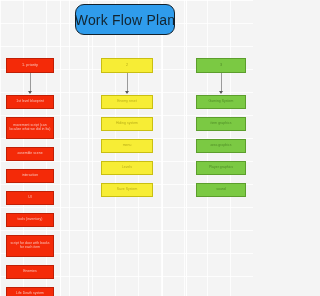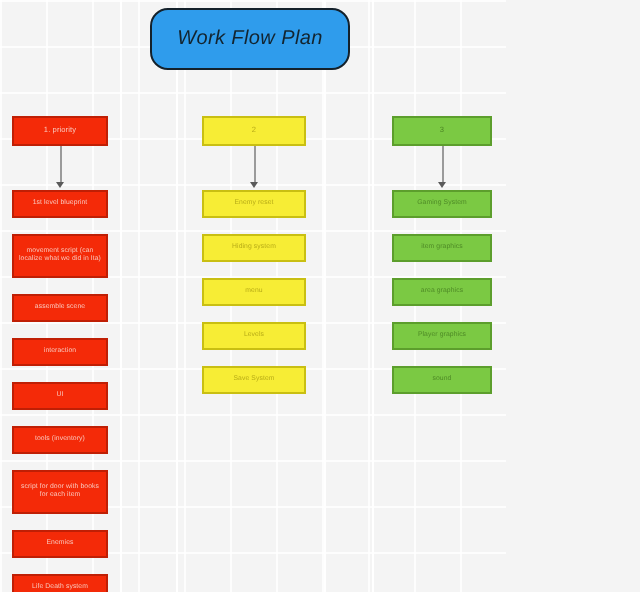--- a/index.html
+++ b/index.html
@@ -44,25 +44,24 @@
     height: 31px;
     background: #2f9cec;
     border: 1.6px solid #14212b;
     border-radius: 9px;
     display: flex;
     align-items: center;
     justify-content: center;
     box-sizing: border-box;
   }
   .title-box span {
-    font-size: 10px;
+    font-size: 14px;
     color: #13242f;
     letter-spacing: 0.2px;
     white-space: nowrap;
-    font-style: italic;
   }
 
   
   .node {
     position: absolute;
     box-sizing: border-box;
     display: flex;
     align-items: center;
     justify-content: center;
     text-align: center;

